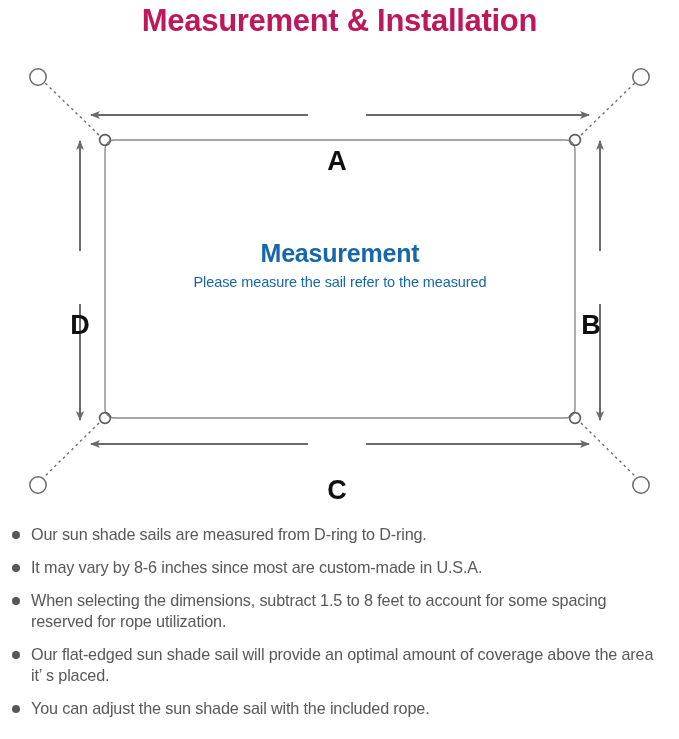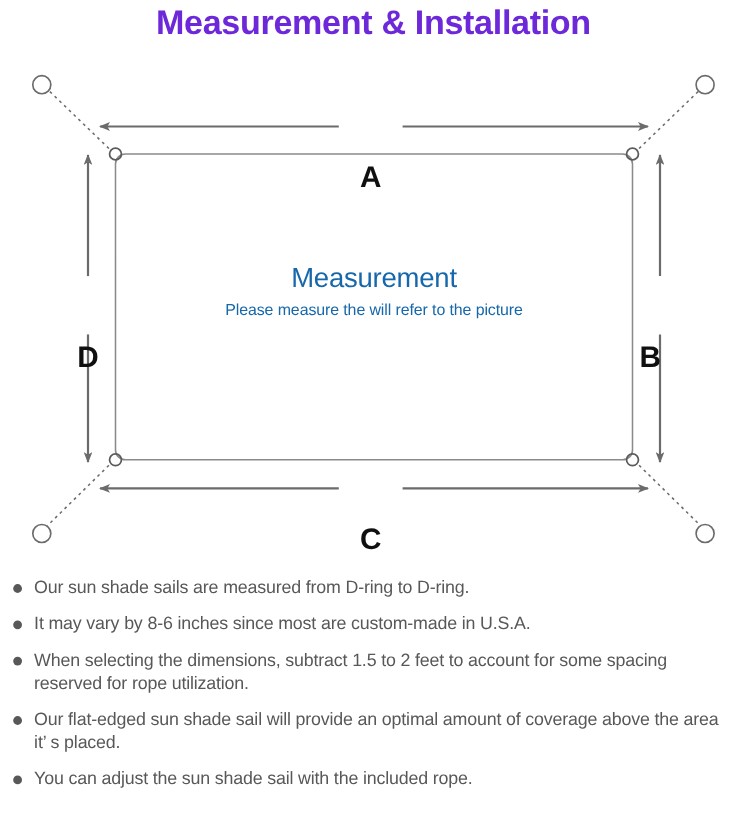--- a/index.html
+++ b/index.html
@@ -24,21 +24,21 @@
 
   
   .title {
     position: absolute;
     left: 0;
     top: 0;
     width: 679px;
     text-align: center;
     font-size: 31px;
     font-weight: bold;
-    color: #6d28d9;
+    color: #be185d;
     letter-spacing: -0.3px;
     line-height: 38px;
     padding-top: 2px;
     white-space: nowrap;
   }
 
   
   .diagram {
     position: absolute;
     left: 0;
@@ -54,21 +54,21 @@
   .center-block {
     position: absolute;
     left: 105px;
     top: 190px;
     width: 470px;
     text-align: center;
     pointer-events: none;
   }
   .center-title {
     font-size: 25px;
-    font-weight: normal;
+    font-weight: bold;
     color: #1668ab;
     line-height: 30px;
     letter-spacing: -0.2px;
   }
   .center-sub {
     font-size: 14.5px;
     color: #1668ab;
     line-height: 22px;
     margin-top: 3px;
     letter-spacing: -0.1px;
@@ -158,41 +158,41 @@
 
       <line x1="80" y1="203" x2="80" y2="93" stroke="#6b6b6b" stroke-width="2" marker-end="url(#arrHead)"></line>
       <line x1="80" y1="256" x2="80" y2="372" stroke="#6b6b6b" stroke-width="2" marker-end="url(#arrHead)"></line>
 
       <line x1="600" y1="203" x2="600" y2="93" stroke="#6b6b6b" stroke-width="2" marker-end="url(#arrHead)"></line>
       <line x1="600" y1="256" x2="600" y2="372" stroke="#6b6b6b" stroke-width="2" marker-end="url(#arrHead)"></line>
     </svg>
 
     <div class="center-block">
       <div class="center-title">Measurement</div>
-      <div class="center-sub">Please measure the will refer to the picture</div>
+      <div class="center-sub">Please measure the sail refer to the measured</div>
     </div>
 
     <div class="dim-label dim-a">A</div>
     <div class="dim-label dim-b">B</div>
     <div class="dim-label dim-c">C</div>
     <div class="dim-label dim-d">D</div>
   </div>
 
   <ul class="notes">
     <li class="note-item">
       <span class="note-bullet"></span>
       <span>Our sun shade sails are measured from D-ring to D-ring.</span>
     </li>
     <li class="note-item">
       <span class="note-bullet"></span>
       <span>It may vary by 8-6 inches since most are custom-made in U.S.A.</span>
     </li>
     <li class="note-item">
       <span class="note-bullet"></span>
-      <span>When selecting the dimensions, subtract 1.5 to 2 feet to account for some spacing reserved for rope utilization.</span>
+      <span>When selecting the dimensions, subtract 1.5 to 8 feet to account for some spacing reserved for rope utilization.</span>
     </li>
     <li class="note-item">
       <span class="note-bullet"></span>
       <span>Our flat-edged sun shade sail will provide an optimal amount of coverage above the area it’ s placed.</span>
     </li>
     <li class="note-item">
       <span class="note-bullet"></span>
       <span>You can adjust the sun shade sail with the included rope.</span>
     </li>
   </ul>

